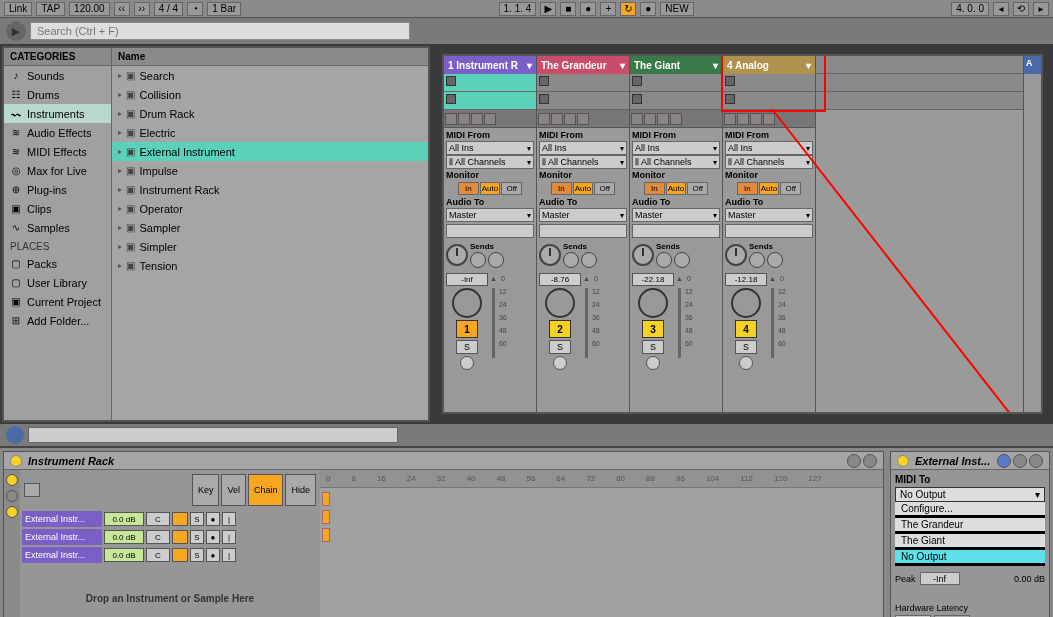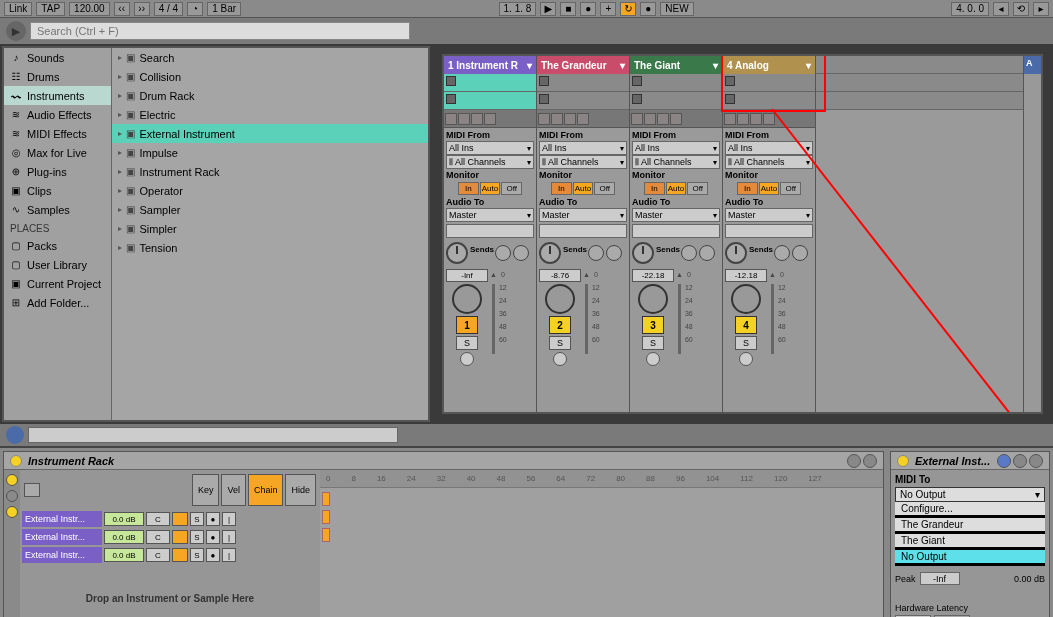--- a/index.html
+++ b/index.html
@@ -42,21 +42,21 @@
 .io-sel{width:100%;height:14px;background:#ccc;border:1px solid #666;font-size:9px;padding:0 2px;display:flex;align-items:center;justify-content:space-between}
 .io-sel::after{content:"▾";font-size:8px}
 .mon-row{display:flex;gap:1px;padding:1px 12px}
 .mon-btn{flex:1;height:13px;background:#aaa;border:1px solid #666;font-size:8px;display:flex;align-items:center;justify-content:center}
 .mon-btn.on{background:#f5a623}
 .mon-btn.in{background:#e38b3a}
 .track-name-field{height:14px;background:#ccc;border:1px solid #666;margin:1px 2px}
 .sends{display:flex;align-items:center;gap:2px;padding:3px 2px}
 .knob{width:22px;height:22px;border-radius:50%;border:2px solid #444;background:#aaa;position:relative}
 .knob::after{content:"";position:absolute;width:2px;height:8px;background:#333;left:50%;top:2px;transform:translateX(-50%)}
-.sends-col{display:flex;flex-direction:row;gap:1px}
+.sends-col{display:flex;flex-direction:column;gap:1px}
 .mini-knob{width:16px;height:16px;border-radius:50%;border:1px solid #444;background:#aaa}
 .sends-lbl{font-size:8px;font-weight:bold}
 .mixer{display:flex;padding:2px;gap:2px;align-items:flex-start}
 .vol-col{display:flex;flex-direction:column;align-items:center;gap:2px}
 .db-box{width:42px;height:13px;background:#ccc;border:1px solid #555;font-size:8px;display:flex;align-items:center;justify-content:center}
 .big-knob{width:30px;height:30px;border-radius:50%;border:2px solid #333;background:#999}
 .track-btn{width:22px;height:18px;border:1px solid #333;font-size:10px;font-weight:bold;display:flex;align-items:center;justify-content:center}
 .tb1{background:#f5a623}.tb2{background:#f5d123}.tb3{background:#f5d123}.tb4{background:#f5d123}
 .solo-btn{width:22px;height:14px;background:#ccc;border:1px solid #555;font-size:9px;display:flex;align-items:center;justify-content:center}
 .rec-btn{width:14px;height:14px;border-radius:50%;border:1px solid #555;background:#ccc}
@@ -116,21 +116,21 @@
 <div class="top-bar">
   <div class="seg">Link</div>
   <div class="seg">TAP</div>
   <div class="seg">120.00</div>
   <div class="btn">‹‹</div>
   <div class="btn">››</div>
   <div class="seg">4 / 4</div>
   <div class="btn">◔</div>
   <div class="seg">1 Bar</div>
   <div class="spacer"></div>
-  <div class="seg">1. 1. 8</div>
+  <div class="seg">1. 1. 4</div>
   <div class="btn">▶</div>
   <div class="btn">■</div>
   <div class="btn">●</div>
   <div class="btn">+</div>
   <div class="btn orange">↻</div>
   <div class="btn">●</div>
   <div class="seg">NEW</div>
   <div class="spacer"></div>
   <div class="seg">4. 0. 0</div>
   <div class="btn">◂</div>
@@ -139,20 +139,24 @@
 </div>
 
 <div class="search-row">
   <div class="play-circle">▶</div>
   <input placeholder="Search (Ctrl + F)" style="">
 </div>
 
 <div class="main">
 
   <div class="browser">
+    <div class="browser-head">
+      <div class="col1">CATEGORIES</div>
+      <div class="col2">Name</div>
+    </div>
     <div class="browser-body">
       <div class="cat-col">
         <div id="cat-list">
             <div class="cat-item">
               <span class="ico">♪</span>
               <span>Sounds</span>
             </div>
             <div class="cat-item">
               <span class="ico">☷</span>
               <span>Drums</span>

